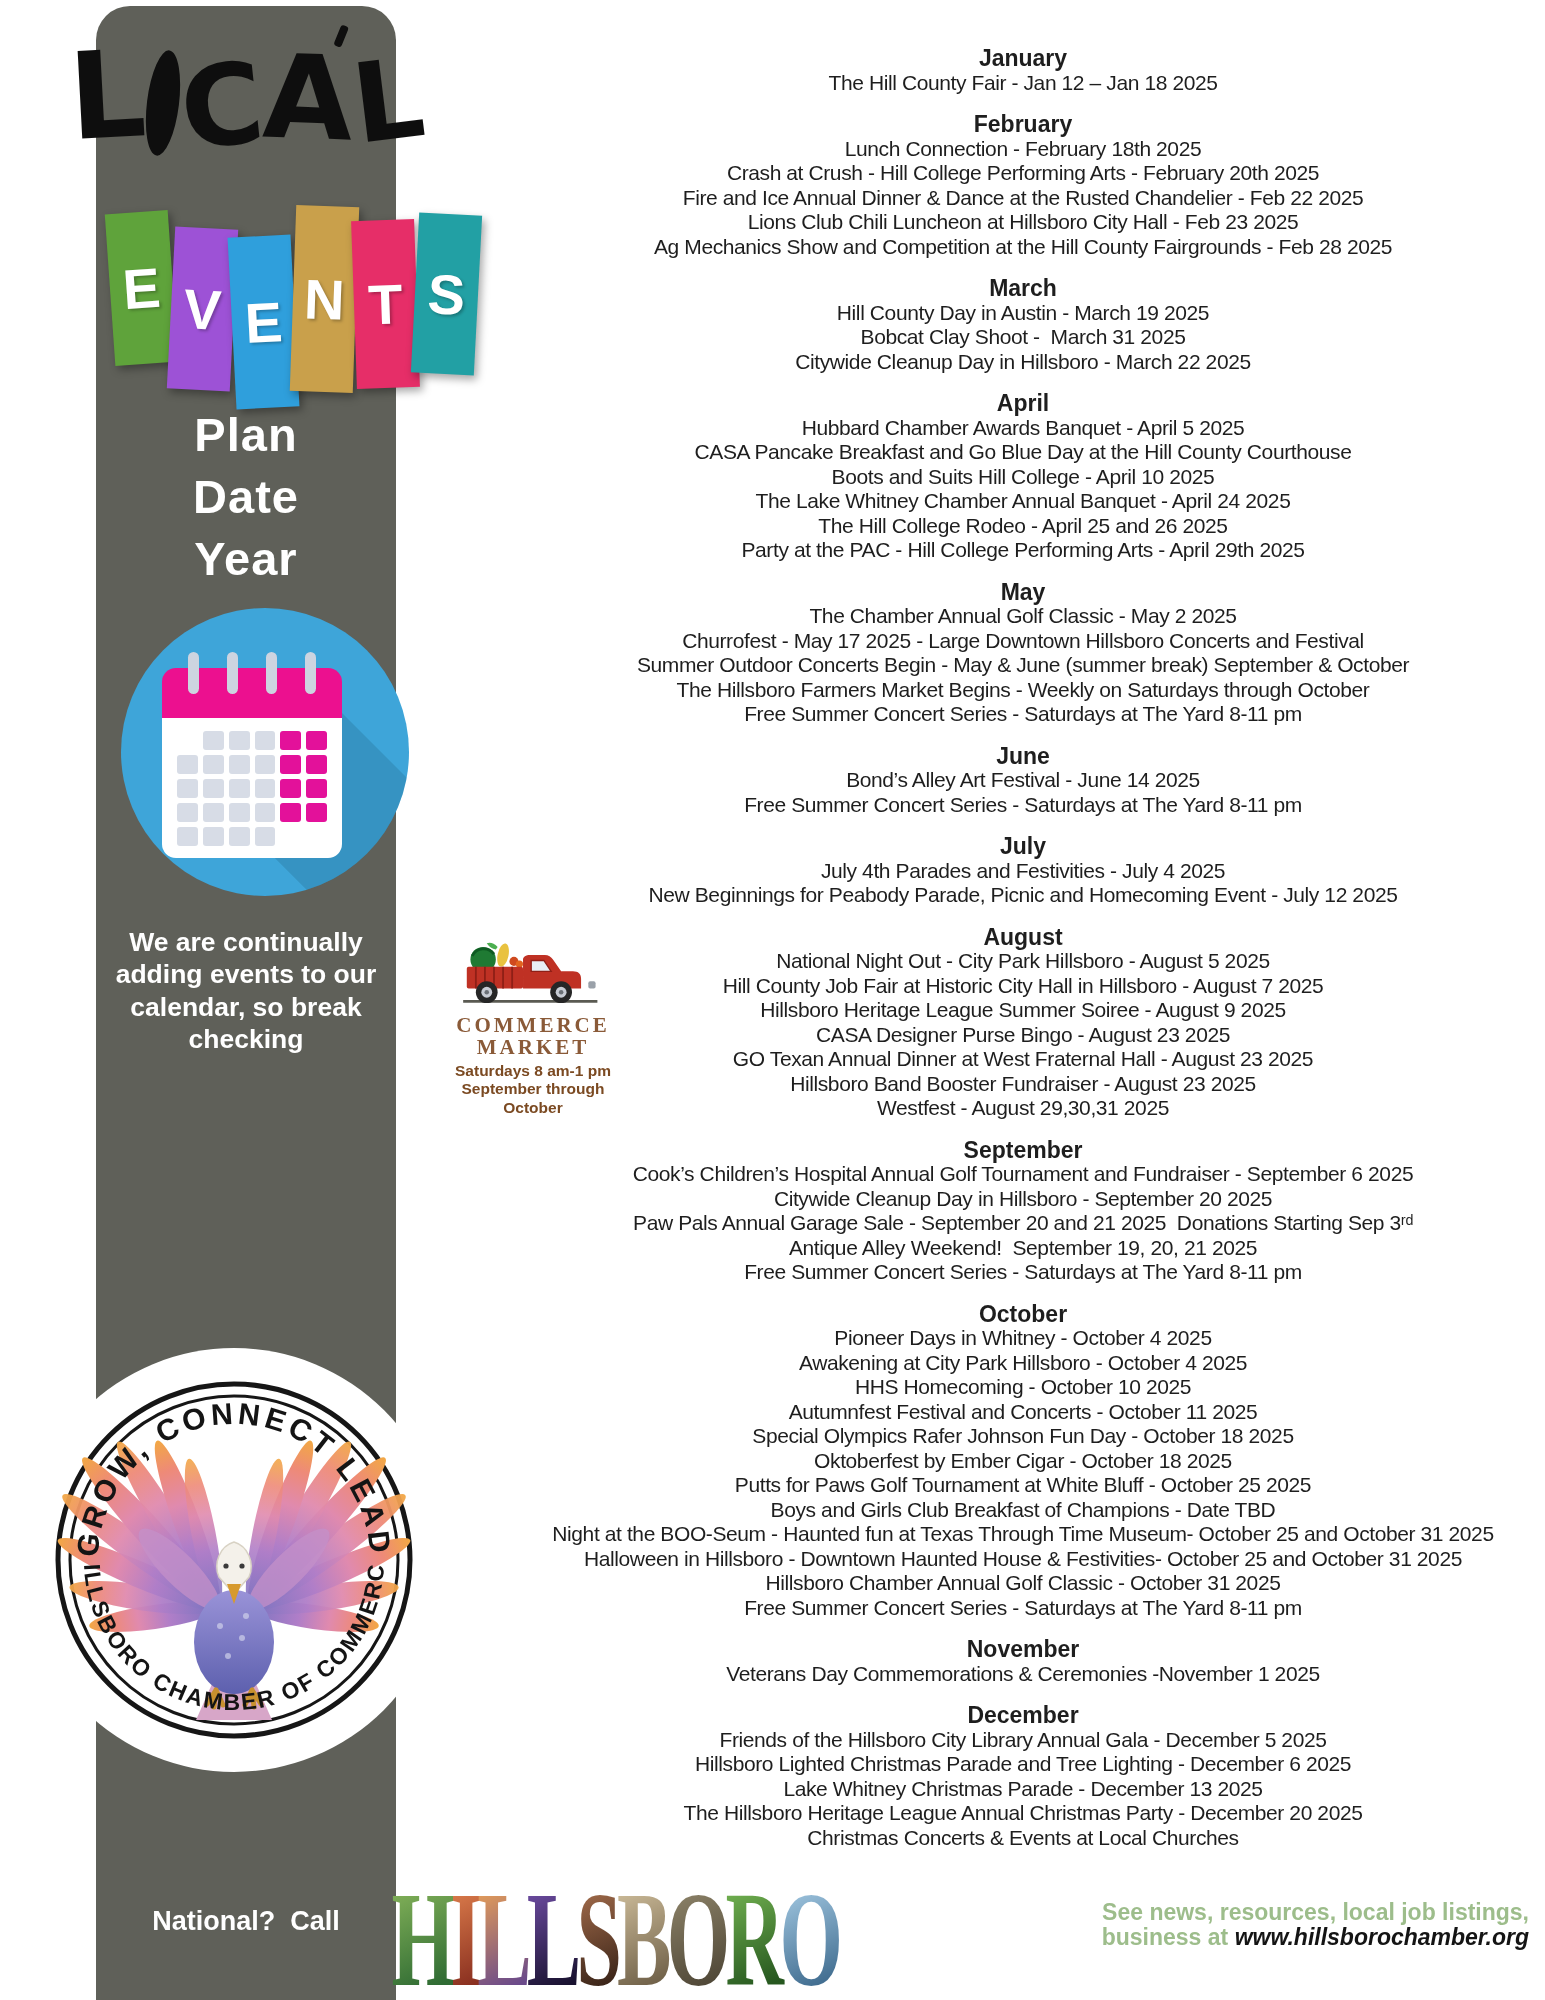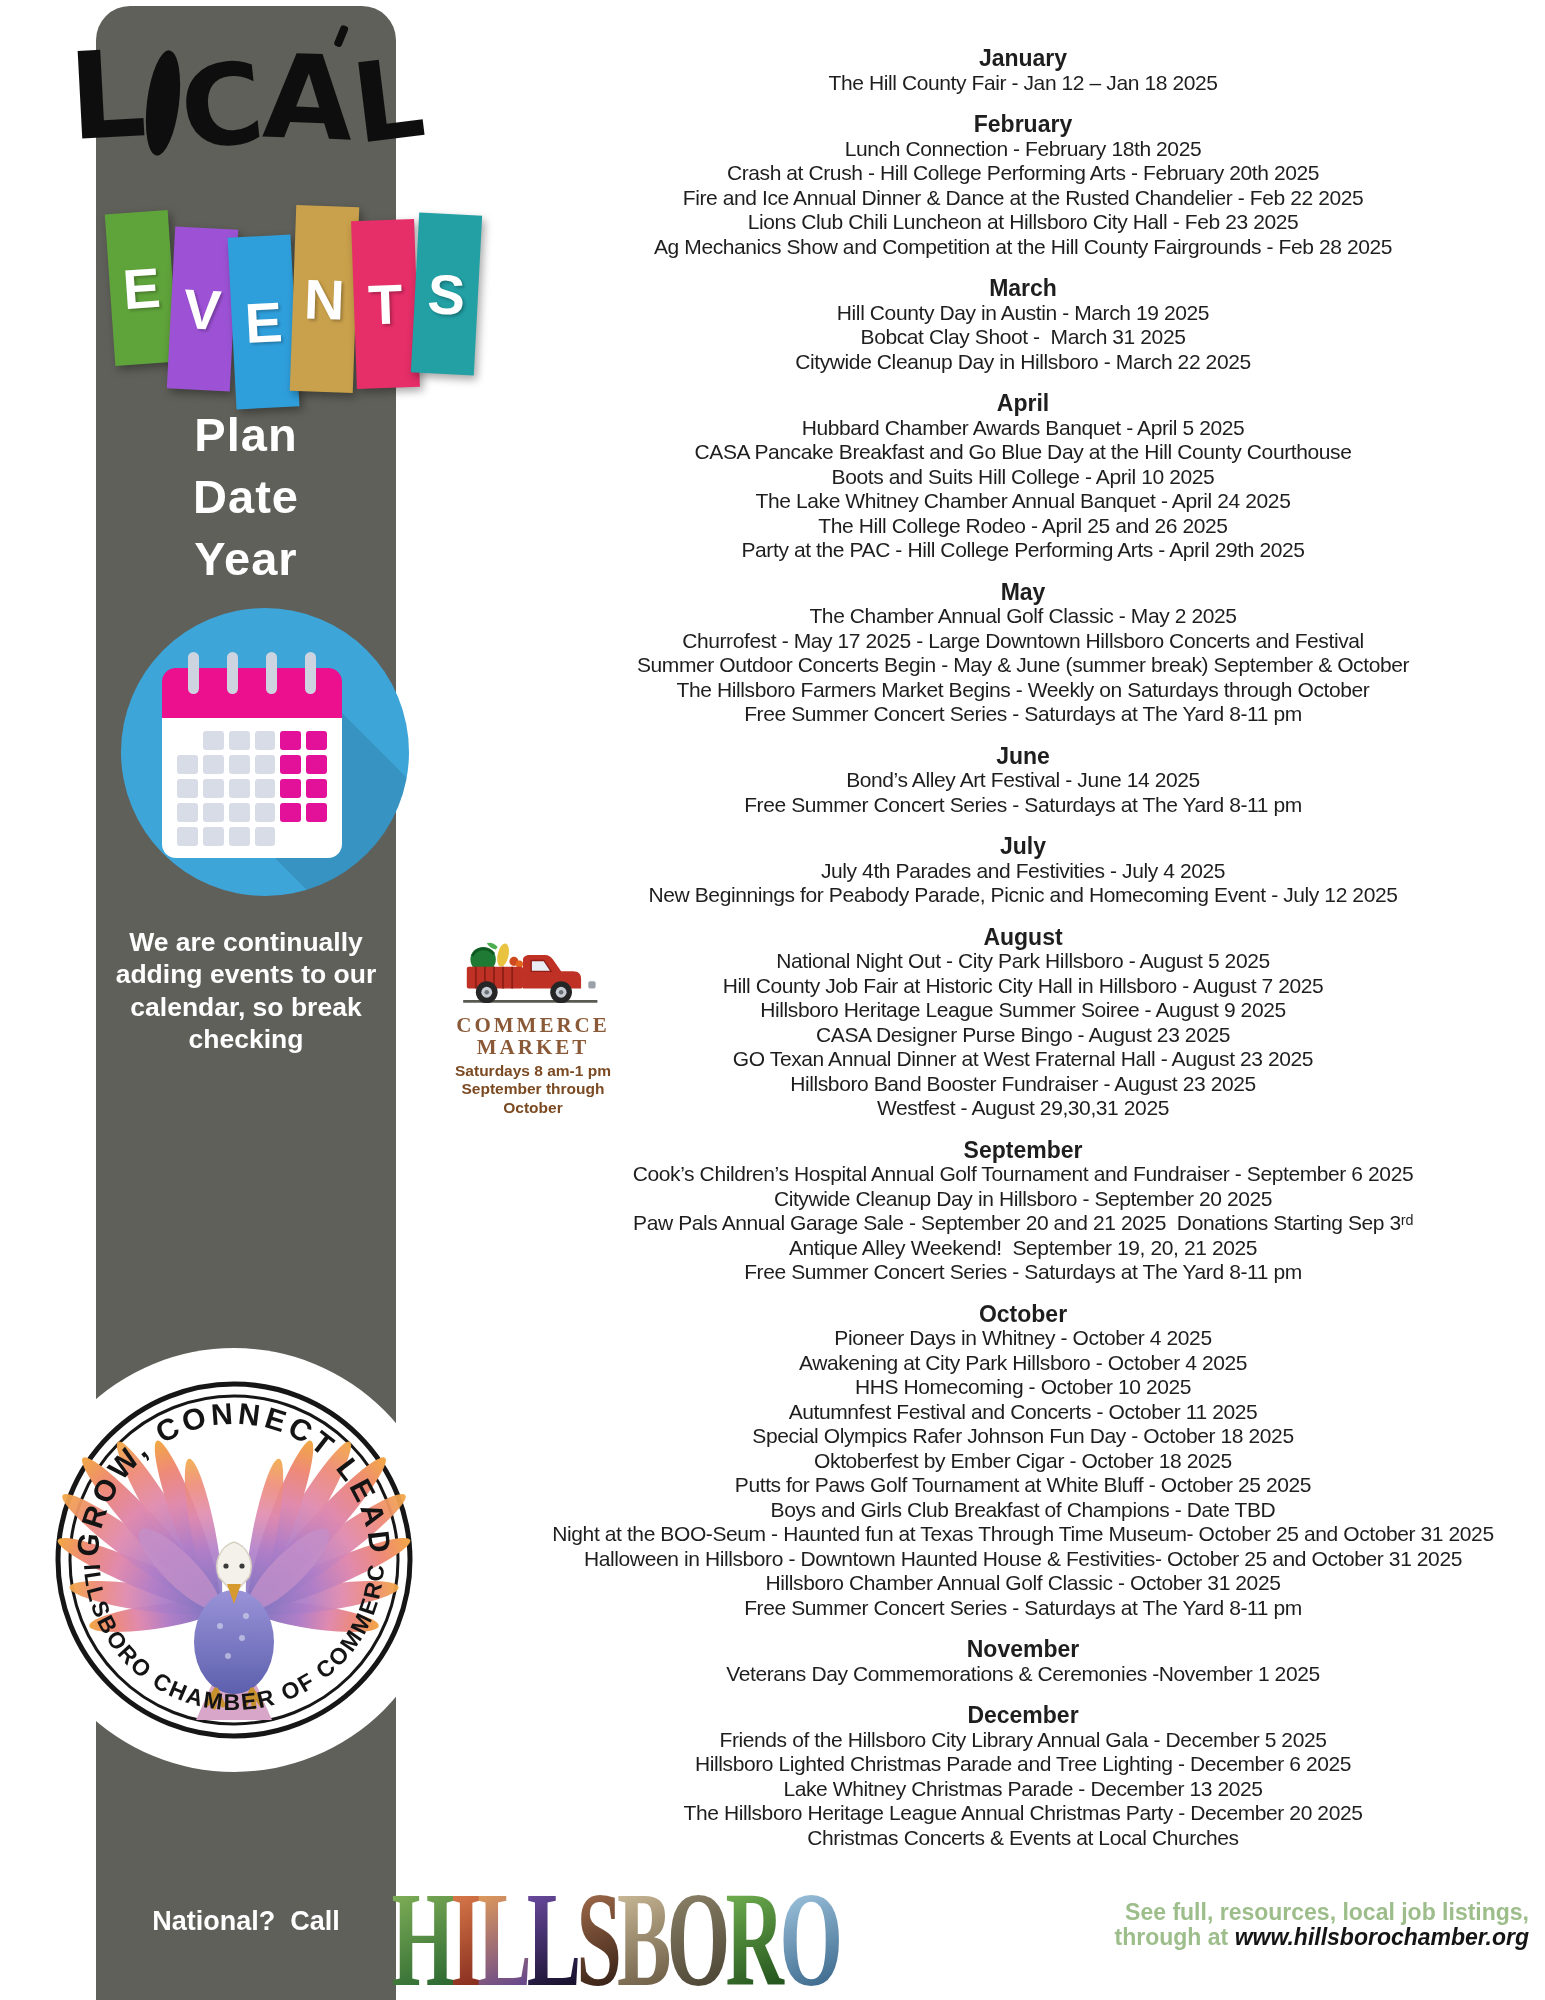--- a/index.html
+++ b/index.html
@@ -273,22 +273,22 @@
       <span class="hb-letter" style="background-image: linear-gradient(165deg, rgb(224, 154, 90) 10%, rgb(106, 74, 138) 85%);">L</span>
       <span class="hb-letter" style="background-image: linear-gradient(165deg, rgb(106, 74, 158) 10%, rgb(25, 18, 48) 85%);">L</span>
       <span class="hb-letter" style="background-image: linear-gradient(165deg, rgb(160, 106, 74) 10%, rgb(58, 36, 24) 85%);">S</span>
       <span class="hb-letter" style="background-image: linear-gradient(165deg, rgb(201, 184, 150) 10%, rgb(111, 96, 72) 85%);">B</span>
       <span class="hb-letter" style="background-image: linear-gradient(165deg, rgb(140, 130, 104) 10%, rgb(78, 70, 54) 85%);">O</span>
       <span class="hb-letter" style="background-image: linear-gradient(165deg, rgb(111, 174, 79) 10%, rgb(38, 87, 31) 85%);">R</span>
       <span class="hb-letter" style="background-image: linear-gradient(165deg, rgb(158, 196, 222) 10%, rgb(63, 107, 142) 85%);">O</span>
     </div>
 
   <div class="footer-info">
-    <div>See full, resources, local job listings,</div>
-    <div><span>through at </span><span class="fi-url">www.hillsborochamber.org</span></div>
+    <div>See news, resources, local job listings,</div>
+    <div><span>business at </span><span class="fi-url">www.hillsborochamber.org</span></div>
   </div>
 
   <div class="events-list">
       <div class="month-block">
         <div class="month-title">January</div>
         <div class="event-line">The Hill County Fair - Jan 12 – Jan 18 2025</div>
       </div>
       <div class="month-block">
         <div class="month-title">February</div>
         <div class="event-line">Lunch Connection - February 18th 2025</div>

